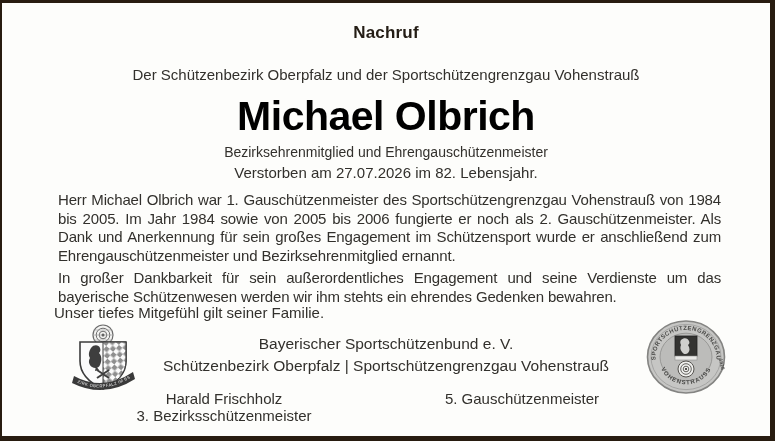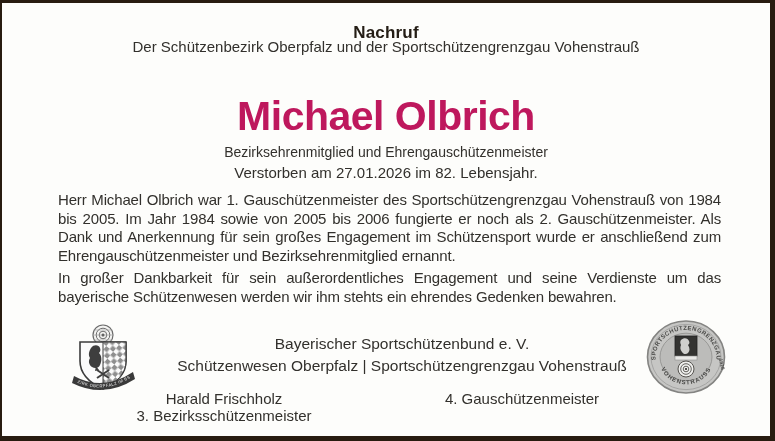--- a/index.html
+++ b/index.html
@@ -11,58 +11,59 @@
     border-style:solid;
     border-color:#281c10;
     border-width:3px 5px 5px 2px;
     font-family:"Liberation Sans", sans-serif;
     color:#32302c;
     overflow:hidden;
   }
   .abs{position:absolute;left:0;right:0;}
   .center{text-align:center;margin-top:7px;}
   .nachruf{top:13px;font-size:17px;font-weight:bold;color:#241d15;letter-spacing:.2px;}
-  .intro{top:28px;font-size:15px;}
+  .intro{top:56px;font-size:15px;}
   .trauern{top:65px;font-size:15px;}
-  .name{top:83px;font-size:41px;font-weight:bold;color:#be185d;letter-spacing:-.5px;}
+  .name{top:83px;font-size:41px;font-weight:bold;color:#000000;letter-spacing:-.5px;}
   .honors{top:134px;font-size:14px;}
   .death{top:154px;font-size:15px;}
   .bodytext{
     position:absolute;top:184px;left:52px;width:671px;
     font-size:15px;line-height:18.6px;text-align:justify;
     letter-spacing:-0.15px;
   }
   .bodytext p{margin:4px;}
   .condolence{position:absolute;top:301px;left:52px;font-size:15px;}
-  .orgblock{position:absolute;top:330px;left:145px;width:510px;text-align:center;
+  .orgblock{position:absolute;top:330px;left:129px;width:510px;text-align:center;
     font-size:15.5px;line-height:22px;}
   .badge{position:absolute;}
   .badge-left{left:64px;top:321px;}
   .badge-right{left:643px;top:316px;}
   .sig{position:absolute;top:387px;width:220px;text-align:center;
     font-size:15px;line-height:17px;}
   .sig-left{left:112px;}
   .sig-right{left:410px;}
 </style>
 </head>
 <body>
 
 <div class="page">
 
   <div class="abs center nachruf">Nachruf</div>
   <div class="abs center intro">Der Schützenbezirk Oberpfalz und der Sportschützengrenzgau Vohenstrauß</div>
   <div class="abs center name">Michael Olbrich</div>
   <div class="abs center honors">Bezirksehrenmitglied und Ehrengauschützenmeister</div>
-  <div class="abs center death">Verstorben am 27.01.2026 im 82. Lebensjahr.</div>
+  <div class="abs center death">Verstorben am 27.07.2026 im 82. Lebensjahr.</div>
 
   <div class="bodytext">
     <p>Herr Michael Olbrich war 1. Gauschützenmeister des Sportschützengrenzgau Vohenstrauß von 1984 bis 2005. Im Jahr 1984 sowie von 2005 bis 2006 fungierte er noch als 2. Gauschützenmeister. Als Dank und Anerkennung für sein großes Engagement im Schützensport wurde er anschließend zum Ehrengauschützenmeister und Bezirksehrenmitglied ernannt.</p>
     <p>In großer Dankbarkeit für sein außerordentliches Engagement und seine Verdienste um das bayerische Schützenwesen werden wir ihm stehts ein ehrendes Gedenken bewahren.</p>
   </div>
 
+  <div class="condolence">Unser tiefes Mitgefühl gilt seiner Familie.</div>
 
   <div class="badge badge-left">
     <svg width="74" height="72" viewBox="0 0 74 72">
       <defs>
         <pattern id="loz" width="9" height="9" patternUnits="userSpaceOnUse" patternTransform="rotate(40 0 0)">
           <rect width="9" height="9" fill="#fbfbfb"></rect>
           <rect width="4.5" height="4.5" fill="#8f8f8f"></rect>
           <rect x="4.5" y="4.5" width="4.5" height="4.5" fill="#8f8f8f"></rect>
         </pattern>
       </defs>
@@ -89,21 +90,21 @@
         <path id="ribbonPath" d="M10,58 Q38,71 66,53" fill="none"></path>
         <text font-size="4.2" fill="#eeeeee" font-family="Liberation Sans, sans-serif" letter-spacing=".4">
           <textPath href="#ribbonPath" startOffset="50%" text-anchor="middle">BEZIRK OBERPFALZ IM BSSB</textPath>
         </text>
       </g>
     </svg>
   </div>
 
   <div class="orgblock">
     <div>Bayerischer Sportschützenbund e. V.</div>
-    <div>Schützenwesen Oberpfalz | Sportschützengrenzgau Vohenstrauß</div>
+    <div>Schützenbezirk Oberpfalz | Sportschützengrenzgau Vohenstrauß</div>
   </div>
 
   <div class="badge badge-right">
     <svg width="82" height="78" viewBox="0 0 82 78">
       <ellipse cx="41" cy="38" rx="38.5" ry="36" fill="#c6c6c4" stroke="#848482" stroke-width="1.6"></ellipse>
       <ellipse cx="41" cy="38" rx="35" ry="32.6" fill="none" stroke="#9c9c9a" stroke-width=".8"></ellipse>
       <ellipse cx="41" cy="38" rx="26" ry="23.8" fill="#bcbcba" stroke="#8e8e8c" stroke-width=".8"></ellipse>
       <path id="arcTop" d="M 11,44 A 30.5,28 0 1 1 71,44" fill="none"></path>
       <path id="arcBottom" d="M 15,46 A 26.5,24 0 0 0 67,46" fill="none"></path>
       <text font-size="6" font-weight="bold" fill="#4a4a48" font-family="Liberation Sans, sans-serif" letter-spacing=".4">
@@ -126,16 +127,16 @@
         </g>
       </g>
     </svg>
   </div>
 
   <div class="sig sig-left">
     <div>Harald Frischholz</div>
     <div>3. Bezirksschützenmeister</div>
   </div>
   <div class="sig sig-right">
-    <div>4. Gauschützenmeister</div>
+    <div>5. Gauschützenmeister</div>
   </div>
 
 </div>
 
 </body></html>

